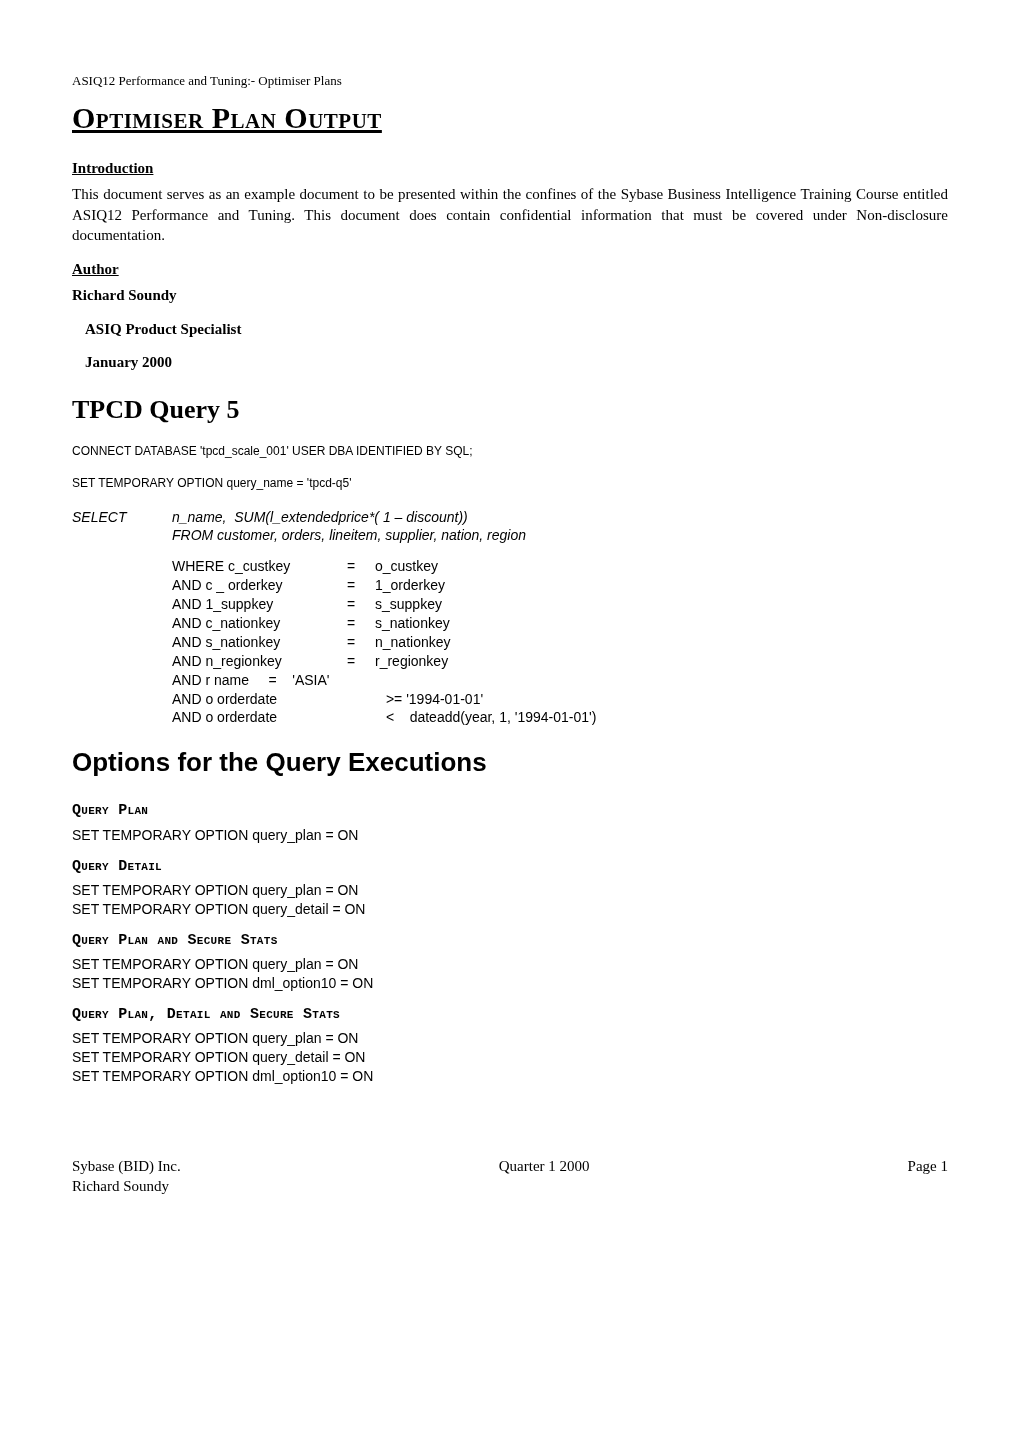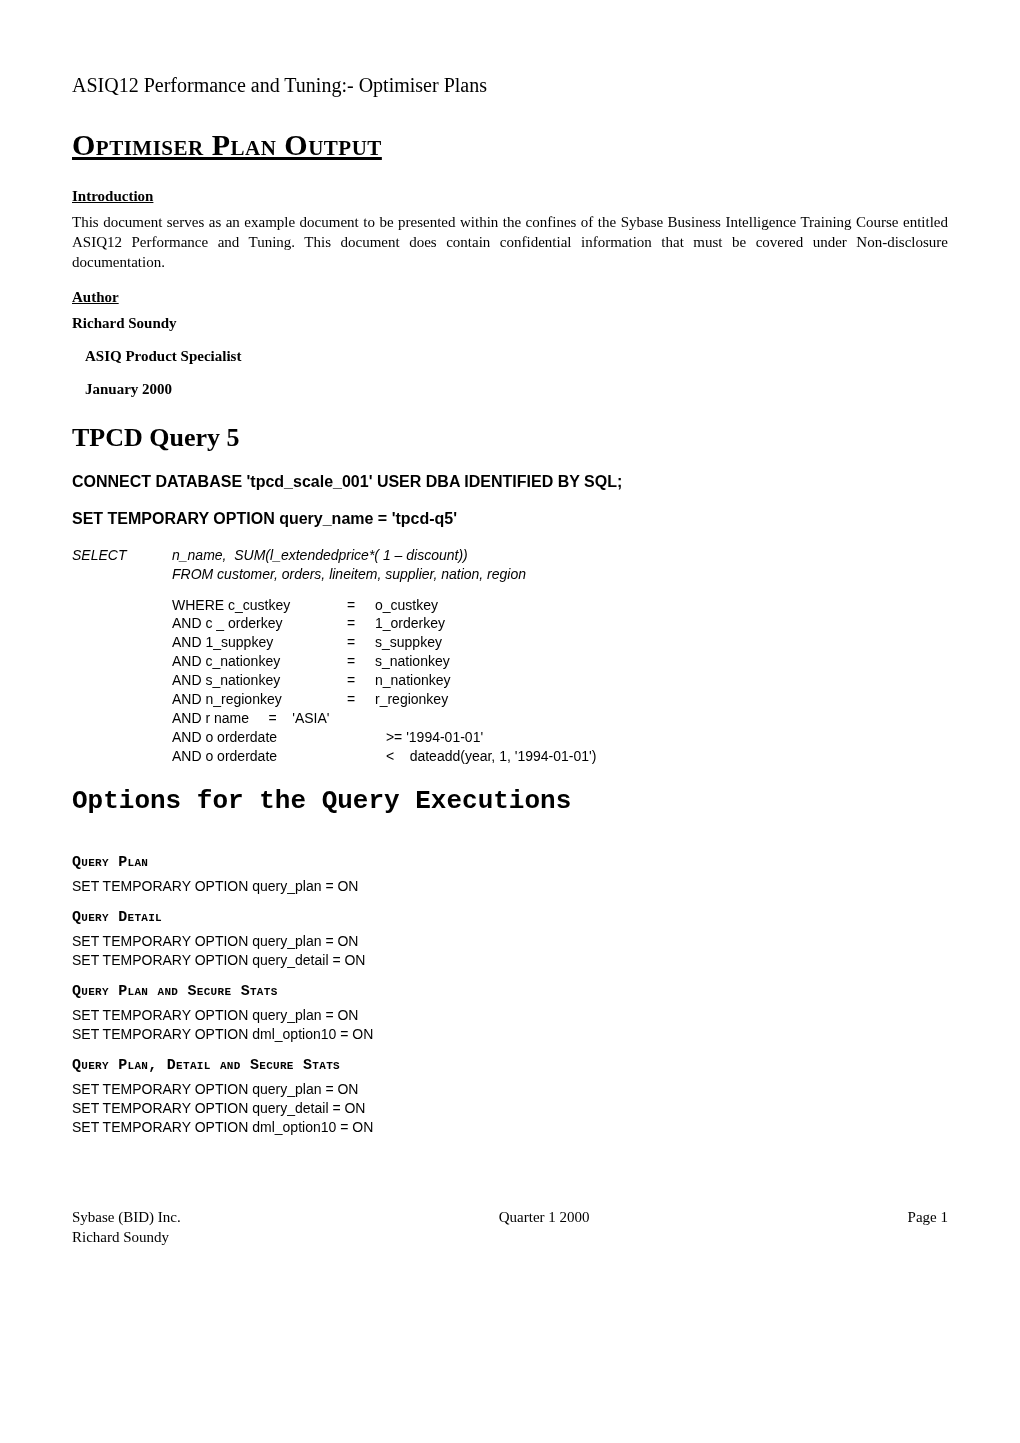--- a/index.html
+++ b/index.html
@@ -7,22 +7,22 @@
     background: #fff;
     color: #000;
     margin: 0;
     padding: 72px 72px 50px 72px;
     width: 1020px;
     box-sizing: border-box;
     font-size: 15px;
     line-height: 1.35;
   }
   .header-line {
-    font-size: 20px;
-    margin-bottom: 26px;
+    font-size: 13px;
+    margin-bottom: 8px;
   }
   h1.main-title {
     font-family: "Times New Roman", serif;
     font-weight: bold;
     font-size: 30px;
     font-variant: small-caps;
     text-decoration: underline;
     margin: 0 0 20px 0;
     letter-spacing: 0.5px;
   }
@@ -49,31 +49,30 @@
     margin: 13px;
     font-weight: bold;
   }
   h1.query-title {
     font-family: "Times New Roman", serif;
     font-weight: bold;
     font-size: 26px;
     margin: 20px 0 16px 0;
   }
   h1.options-title {
-    font-family: Liberation Mono, monospace;
+    font-family: Liberation Sans, sans-serif;
     font-weight: bold;
     font-size: 26px;
-    margin: 18px 0 34px 0;
+    margin: 18px 0 21px 0;
   }
   .code-line {
     font-family: Arial, Helvetica, sans-serif;
-    font-size: 16px;
+    font-size: 12px;
     margin: 0;
     white-space: pre;
-    font-weight: bold;
   }
   .code-block {
     margin: 16px 0 16px 0;
   }
   .code-block-indent {
     margin: 12px 0 12px 0;
     padding-left: 100px;
   }
   .code-select-row {
     font-family: Arial, Helvetica, sans-serif;

